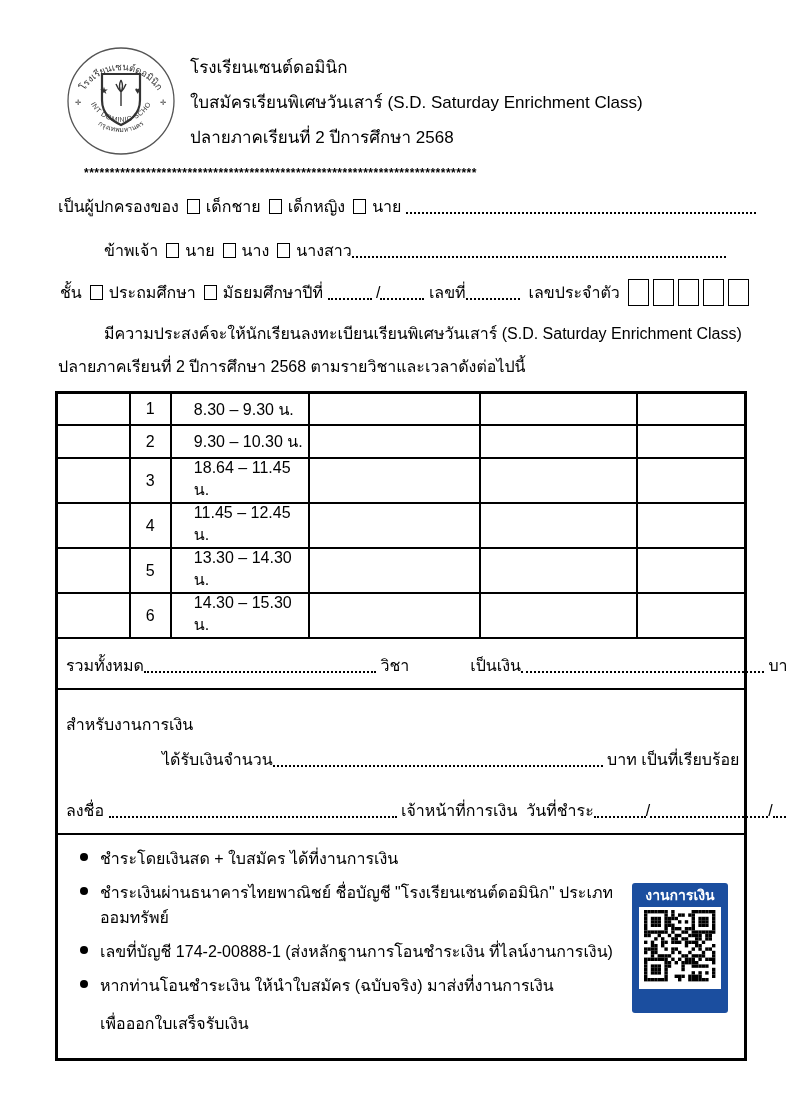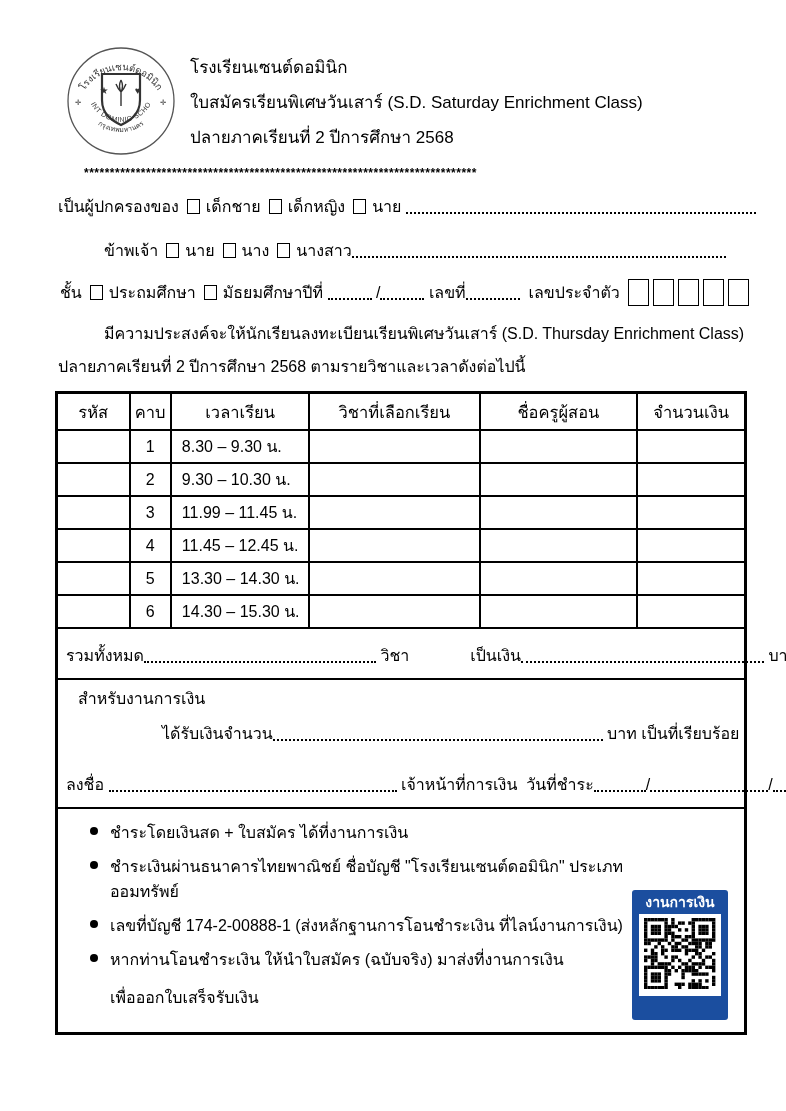--- a/index.html
+++ b/index.html
@@ -43,31 +43,31 @@
 
   
   table.main {
     border-collapse:collapse; table-layout:fixed;
     width:692px; margin:11px 0 0 55px;
     border:3px solid #000;
   }
   table.main th, table.main td.cell { border:2px solid #000; font-weight:normal; }
   table.main th { font-size:16.5px; }
   td.period { text-align:center; font-size:16px; }
-  td.time { padding-left:10px; font-size:16px; }
+  td.time { padding-left:22px; font-size:16px; }
   td.section { border:2px solid #000; padding:0; }
 
   .totalRow { padding:14px 8px 10px 8px; white-space:nowrap; }
   .signRow  { padding:20px 8px 12px 8px; white-space:nowrap; }
-  .finTitle { padding:6px 0 0 8px;margin-left:12px; }
+  .finTitle { padding:22px 0 0 8px; }
   .finLine1 { margin:10px 0 0 104px; white-space:nowrap; }
   .finLine2 { margin:26px 0 10px 8px; white-space:nowrap; }
 
   
-  .notes { display:flex; align-items:flex-end; padding:10px 14px 12px 28px; }
+  .notes { display:flex; align-items:center; padding:10px 14px 12px 18px; }
   .notes ul { list-style:none; flex:1 1 auto; padding-top:2px; }
   .notes li { position:relative; padding-left:24px; margin-bottom:9px; line-height:1.55; font-size:16px; }
   .notes li .marker {
     position:absolute; left:4px; top:6px; width:8px; height:8px;
     border-radius:50%; background:#000;
   }
   .cont { display:block;margin-top:14px; }
 
   .qrBox {
     flex:0 0 96px; height:130px; margin-top:4px; margin-right:2px;
@@ -130,61 +130,53 @@
 
   <div class="fline l3">
     <span>ชั้น</span><span class="cb"></span><span>ประถมศึกษา</span><span class="cb"></span><span>มัธยมศึกษาปีที่</span>
     <span class="dots" style="width:44px"></span>
     <span>/</span><span class="dots" style="width:44px"></span>
     <span>เลขที่</span><span class="dots" style="width:54px"></span>&nbsp;
     <span>เลขประจำตัว</span>
     <span class="idbox"></span><span class="idbox"></span><span class="idbox"></span><span class="idbox"></span><span class="idbox"></span>
   </div>
 
-  <div class="fline i1">มีความประสงค์จะให้นักเรียนลงทะเบียนเรียนพิเศษวันเสาร์ (S.D. Thursday Enrichment Class)</div>
+  <div class="fline i1">มีความประสงค์จะให้นักเรียนลงทะเบียนเรียนพิเศษวันเสาร์ (S.D. Saturday Enrichment Class)</div>
   <div class="fline i2">ปลายภาคเรียนที่ 2 ปีการศึกษา 2568 ตามรายวิชาและเวลาดังต่อไปนี้</div>
 
   <table class="main">
     <colgroup>
       <col style="width:10.6%">
         <col style="width:6%">
         <col style="width:20.1%">
       <col style="width:24.7%">
         <col style="width:22.9%">
         <col style="width:15.7%">
     </colgroup>
     <tbody>
-        <tr style="height:38px">
-      <th>รหัส</th>
-      <th>คาบ</th>
-      <th>เวลาเรียน</th>
-      <th>วิชาที่เลือกเรียน</th>
-      <th>ชื่อครูผู้สอน</th>
-      <th>จำนวนเงิน</th>
-    </tr>
     <tr style="height:33px">
       <td class="cell"></td>
       <td class="cell period">1</td>
       <td class="cell time">8.30 – 9.30 น.</td>
       <td class="cell"></td>
       <td class="cell"></td>
       <td class="cell"></td>
     </tr>
     <tr style="height:33px">
       <td class="cell"></td>
       <td class="cell period">2</td>
       <td class="cell time">9.30 – 10.30 น.</td>
       <td class="cell"></td>
       <td class="cell"></td>
       <td class="cell"></td>
     </tr>
     <tr style="height:33px">
       <td class="cell"></td>
       <td class="cell period">3</td>
-      <td class="cell time">11.99 – 11.45 น.</td>
+      <td class="cell time">18.64 – 11.45 น.</td>
       <td class="cell"></td>
       <td class="cell"></td>
       <td class="cell"></td>
     </tr>
     <tr style="height:33px">
       <td class="cell"></td>
       <td class="cell period">4</td>
       <td class="cell time">11.45 – 12.45 น.</td>
       <td class="cell"></td>
       <td class="cell"></td>

